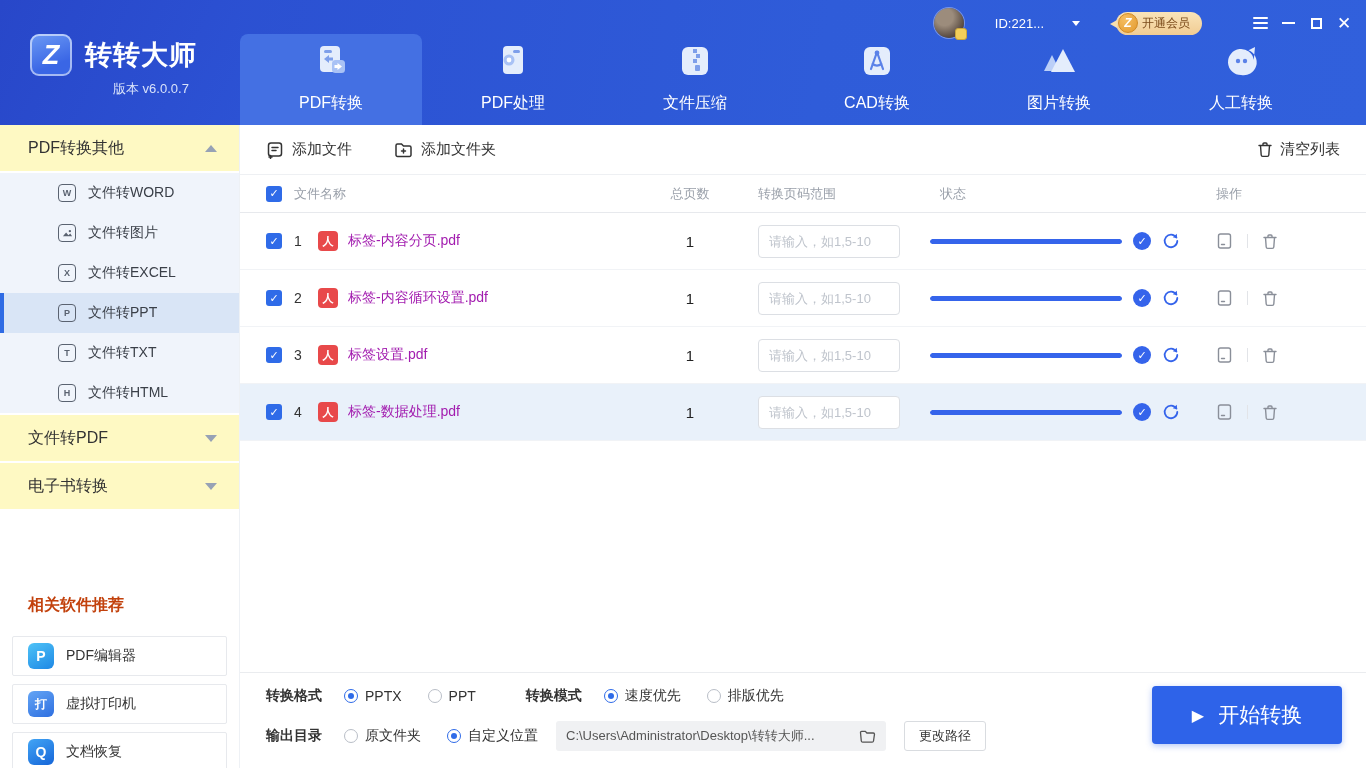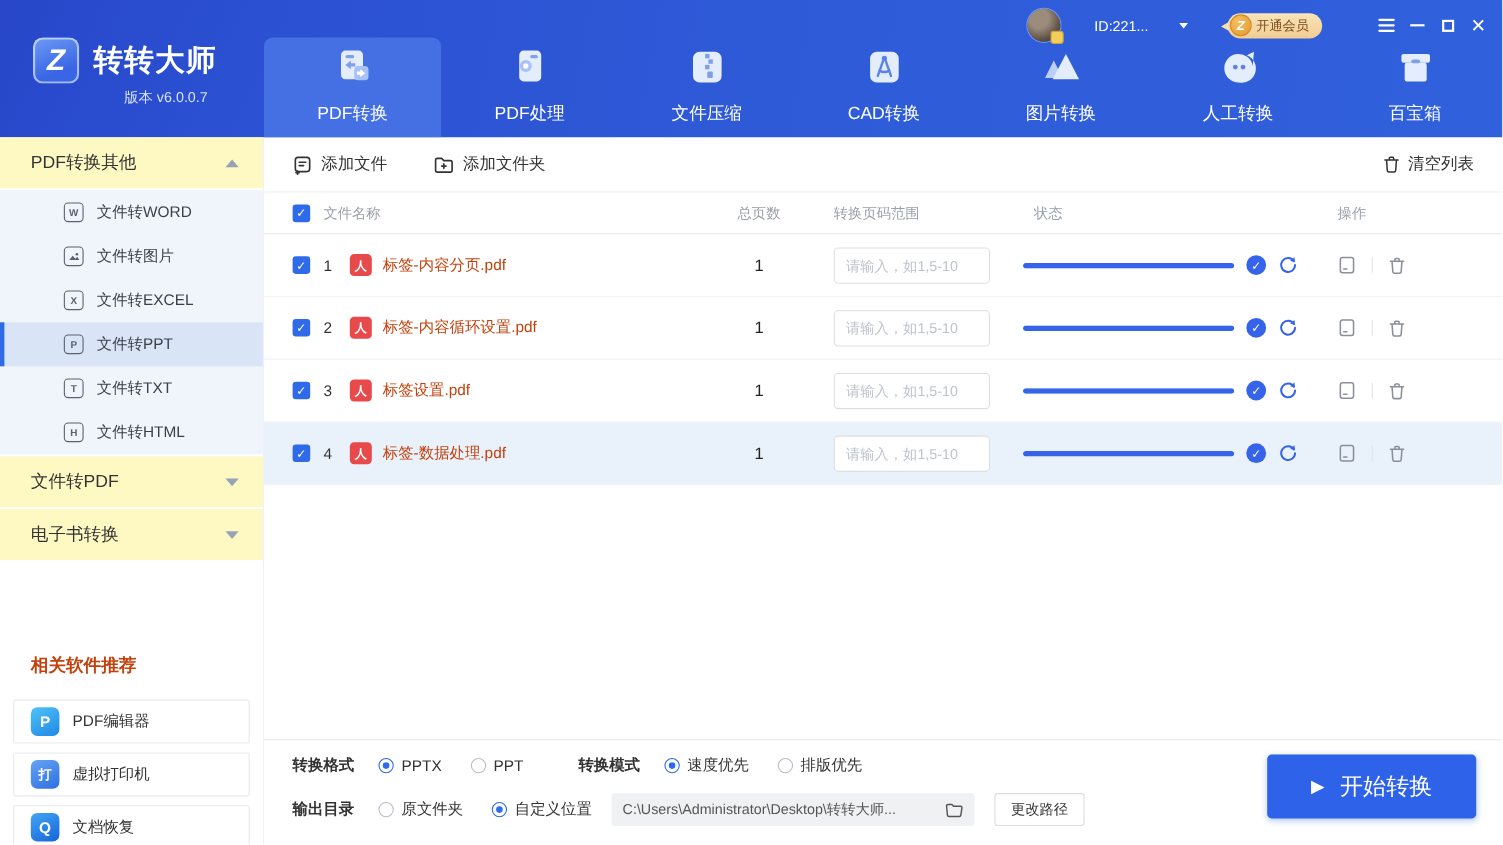--- a/index.html
+++ b/index.html
@@ -15,21 +15,21 @@
   .brand-row { position:absolute; left:30px; top:34px; display:flex; align-items:center; gap:13px; }
   .logo-box { width:42px; height:42px; border-radius:9px;
               background:linear-gradient(160deg,#6D9BF5 0%,#3A66E5 70%);
               box-shadow:inset 0 0 0 2px rgba(255,255,255,.55);
               display:flex; align-items:center; justify-content:center;
               color:#fff; font-size:27px; font-weight:bold; font-style:italic; }
   .brand-title { color:#fff; font-size:27px; font-weight:bold; letter-spacing:1px; }
   .brand-version { position:absolute; left:113px; top:80px; color:#D8E2FA; font-size:13px; }
 
   .nav { position:absolute; left:240px; top:0; height:125px; display:flex; }
-  .tab { width:161px; height:125px; display:flex; flex-direction:column; align-items:center;
+  .tab { width:182px; height:125px; display:flex; flex-direction:column; align-items:center;
          justify-content:flex-end; padding-bottom:11px; gap:9px; cursor:pointer; }
   .tab.active { background:#4470E3; border-radius:8px 8px 0 0; margin-top:34px; height:91px; }
   .tab-label { color:#fff; font-size:16px; }
   .tab-icon { width:46px; height:46px; display:flex; align-items:center; justify-content:center; }
 
   
   .top-right { position:absolute; right:8px; top:6px; height:34px; display:flex; align-items:center; z-index:5;gap:22px; }
   .avatar { position:relative; width:30px; height:30px; border-radius:50%;
             background:radial-gradient(circle at 35% 30%,#9c8c7c 0 30%,#5a4c42 70%,#3c332c 100%);
             box-shadow:0 0 0 1px rgba(255,255,255,.35); }
@@ -103,21 +103,21 @@
   .c-range { flex:0 0 190px; }
   .c-status { flex:0 0 250px; display:flex; align-items:center; gap:11px; }
   .c-actions { flex:1 1 auto; display:flex; align-items:center; gap:14px; padding-left:36px; }
   .th-status { padding-left:10px; }
 
   .checkbox { width:16px; height:16px; border-radius:3px; background:#2F6BE8; display:flex;
               align-items:center; justify-content:center; color:#fff; font-size:11px; cursor:pointer; }
   .row-index { font-size:14px; color:#333; width:14px; }
   .pdf-ic { width:20px; height:20px; border-radius:4px; background:#E8494A; color:#fff;
             display:flex; align-items:center; justify-content:center; font-size:11px; font-weight:bold; }
-  .file-name { font-size:14px; color:#c2410c; }
+  .file-name { font-size:14px; color:#a21caf; }
   .pages-val { font-size:15px; color:#222; }
   .range-input { margin-left:18px; width:142px; height:33px; border:1px solid #DCDFE4; border-radius:4px;
                  padding:0 10px; font-size:13px; color:#333; outline:none; background:#fff;
                  font-family:"Liberation Sans","DejaVu Sans",sans-serif; }
   .range-input::placeholder { color:#BFC4CC; }
   .progress-track { width:192px; height:5px; border-radius:3px; background:#E8EBF2; overflow:hidden; }
   .progress-fill { height:5px; border-radius:3px; background:#3564EB; width:100%; }
   .check-circle { width:18px; height:18px; border-radius:50%; background:#3564EB; color:#fff;
                   display:flex; align-items:center; justify-content:center; font-size:11px; }
   .icon-btn { display:flex; align-items:center; justify-content:center; cursor:pointer; }

